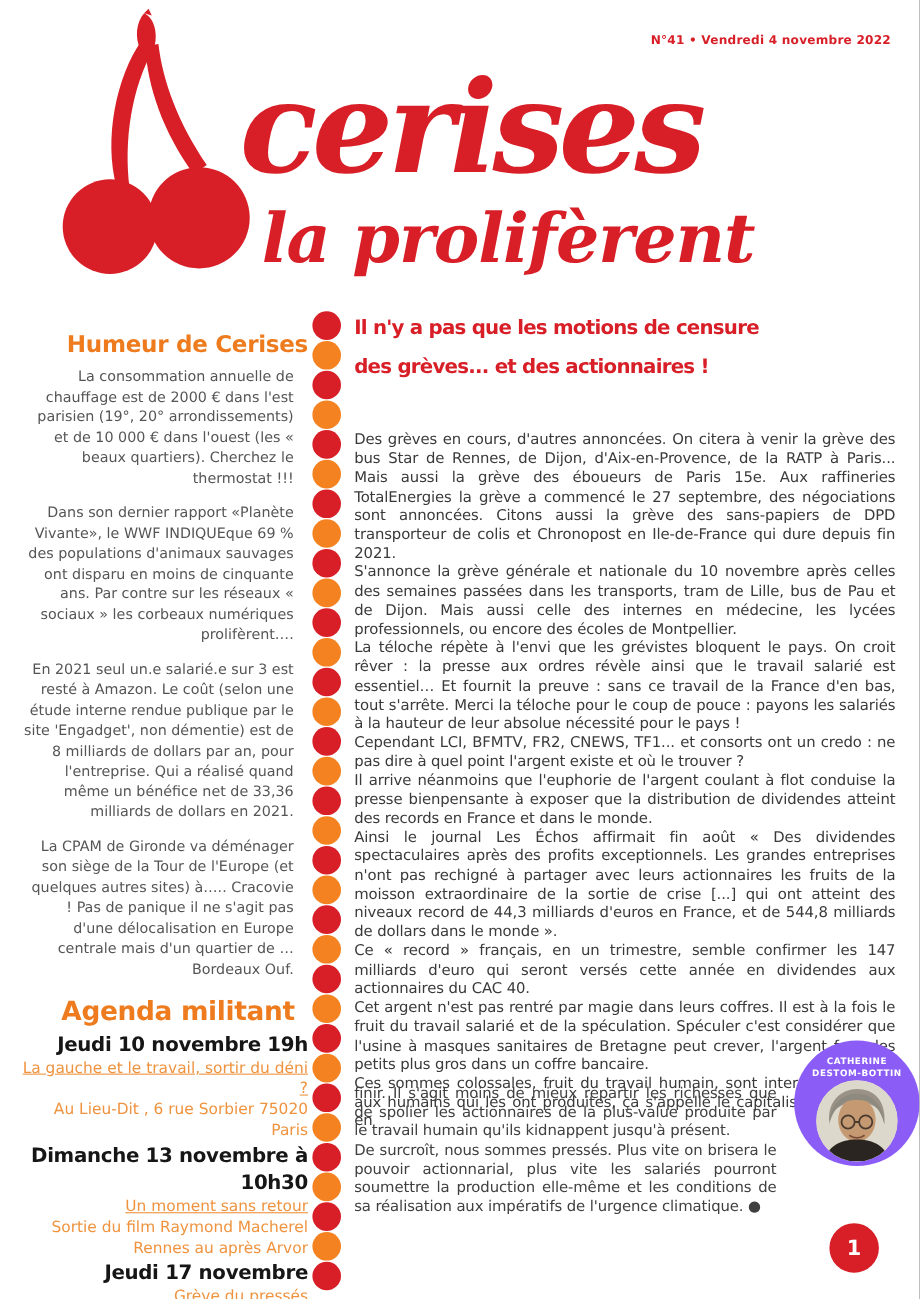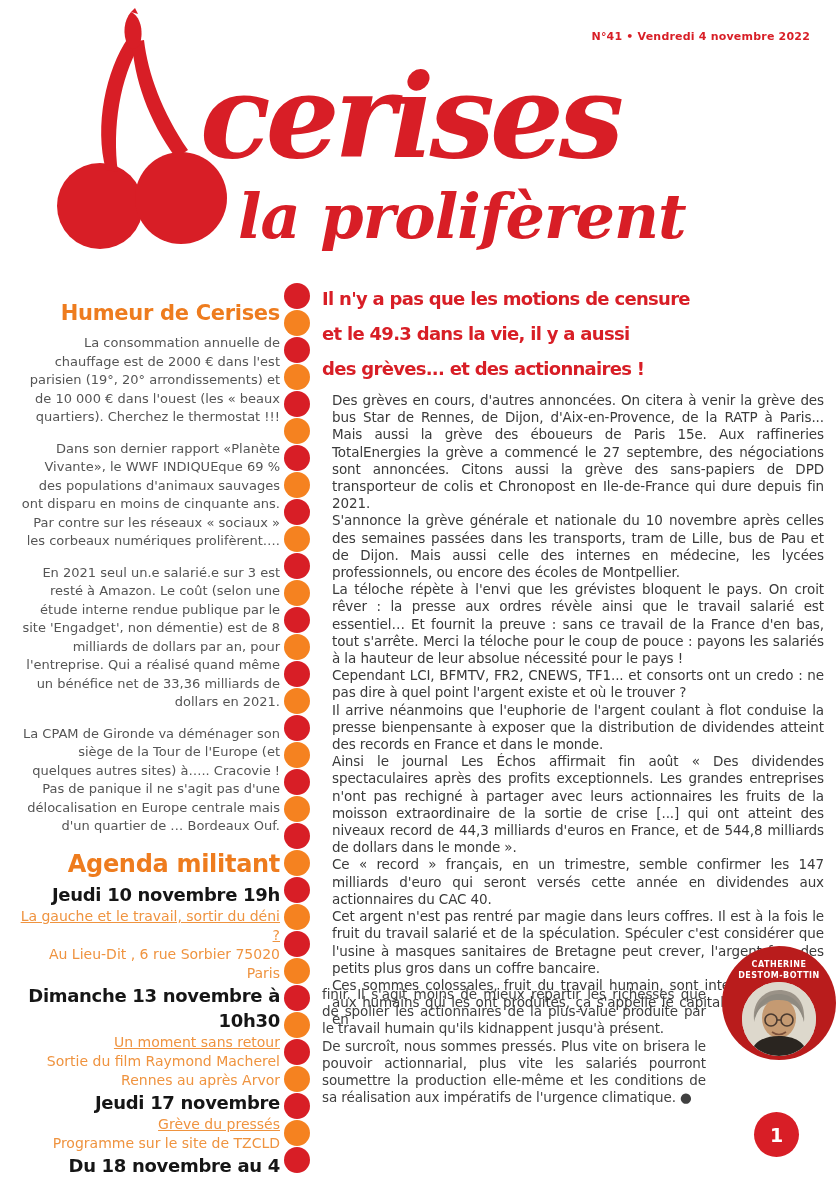--- a/index.html
+++ b/index.html
@@ -8,74 +8,74 @@
     background:#ffffff; overflow:hidden;
     font-family:"DejaVu Sans", sans-serif;
   }
   
   .issue-line {
     position:absolute; top:30px; right:26px;
     color:#d81e26; font-weight:bold; font-size:11px; letter-spacing:0.2px;
   }
   .logo-icon { position:absolute; left:28px; top:8px; }
   .logo-title {
-    position:absolute; left:200px; top:58px;
+    position:absolute; left:218px; top:58px;
     font-family:"DejaVu Serif", serif; font-style:italic; font-weight:bold;
     color:#d81e26; font-size:116px; line-height:1; letter-spacing:-5px;
   }
   .logo-subtitle {
     position:absolute; left:238px; top:186px;
     font-family:"DejaVu Serif", serif; font-style:italic; font-weight:bold;
     color:#d81e26; font-size:62px; line-height:1; letter-spacing:-1px;
   }
   
   .sidebar {
     position:absolute; left:20px; top:285px; width:260px;
     text-align:right; color:#555555; font-size:13px; line-height:18.5px;
   }
   .humeur-title {
     color:#ee7c1e; font-weight:bold; font-size:21px; line-height:24px;
     margin:16px 0 9px 0; letter-spacing:-0.3px;
   }
-  .sidebar p { margin:0 0 13px 0; }
+  .sidebar p { margin:0 13px 13px 0; }
   .agenda-title {
     color:#ee7c1e; font-weight:bold; font-size:24px; line-height:28px;
-    margin:14px 0 4px 0; letter-spacing:-0.3px;
+    margin:14px 12px 4px 0; letter-spacing:-0.3px;
   }
   .agenda-date { color:#161616; font-weight:bold; font-size:18px; line-height:25px; letter-spacing:-0.3px; }
   .agenda-link {
     display:block; color:#ef933f; text-decoration:underline;
     font-size:14px; line-height:19px; cursor:pointer;
   }
   .agenda-detail { color:#ef933f; font-size:14px; line-height:19px; }
   
   .dots { position:absolute; left:284px; top:283px; width:27px; }
   .dot { width:26px; height:26px; border-radius:50%; margin-bottom:1px; }
   
   .headline {
     position:absolute; left:322px; top:281px;
     color:#d81e26; font-weight:bold; font-size:18px; line-height:35px;
     letter-spacing:-0.7px; white-space:nowrap;
   }
   .body-a {
-    position:absolute; left:332px; top:392px; width:492px;
+    position:absolute; left:322px; top:392px; width:492px;
     text-align:justify; color:#3a3a3a;
     font-size:13.5px; line-height:17.2px; letter-spacing:-0.1px;
   }
   .body-a p { margin:0; }
   .body-b {
     position:absolute; left:322px; top:986px; width:384px;
     text-align:justify; color:#404040;
     font-size:13.5px; line-height:17.2px; letter-spacing:-0.1px;
   }
   .body-b p { margin:0; }
   
   .author-badge {
     position:absolute; left:722px; top:946px; width:114px; height:114px;
-    border-radius:50%; background:#b91c1c; text-align:center;
+    border-radius:50%; background:#8b5cf6; text-align:center;
   }
   .author-name {
     color:#ffffff; font-weight:bold; font-size:8px; line-height:11px;
     letter-spacing:0.5px; padding-top:13px;
   }
   .author-photo {
     position:absolute; left:20px; top:36px; width:74px; height:74px;
     border-radius:50%; overflow:hidden; background:#e8e4da;
   }
   
@@ -172,21 +172,20 @@
       <div class="dot" style="background: rgb(245, 130, 32);"></div>
       <div class="dot" style="background: rgb(216, 30, 38);"></div>
       <div class="dot" style="background: rgb(245, 130, 32);"></div>
       <div class="dot" style="background: rgb(216, 30, 38);"></div>
       <div class="dot" style="background: rgb(245, 130, 32);"></div>
       <div class="dot" style="background: rgb(216, 30, 38);"></div>
     </div>
 
   <div class="headline">
     <div>Il n'y a pas que les motions de censure</div>
-    <div>et le 49.3 dans la vie, il y a aussi</div>
     <div>des grèves... et des actionnaires !</div>
   </div>
 
   <div class="body-a">
     <p>Des grèves en cours, d'autres annoncées. On citera à venir la grève des bus Star de Rennes, de Dijon, d'Aix-en-Provence, de la RATP à Paris... Mais aussi la grève des éboueurs de Paris 15e. Aux raffineries TotalEnergies la grève a commencé le 27 septembre, des négociations sont annoncées. Citons aussi la grève des sans-papiers de DPD transporteur de colis et Chronopost en Ile-de-France qui dure depuis fin 2021.</p>
     <p>S'annonce la grève générale et nationale du 10 novembre après celles des semaines passées dans les transports, tram de Lille, bus de Pau et de Dijon. Mais aussi celle des internes en médecine, les lycées professionnels, ou encore des écoles de Montpellier.</p>
     <p>La téloche répète à l'envi que les grévistes bloquent le pays. On croit rêver : la presse aux ordres révèle ainsi que le travail salarié est essentiel… Et fournit la preuve : sans ce travail de la France d'en bas, tout s'arrête. Merci la téloche pour le coup de pouce : payons les salariés à la hauteur de leur absolue nécessité pour le pays !</p>
     <p>Cependant LCI, BFMTV, FR2, CNEWS, TF1... et consorts ont un credo : ne pas dire à quel point l'argent existe et où le trouver ?</p>
     <p>Il arrive néanmoins que l'euphorie de l'argent coulant à flot conduise la presse bienpensante à exposer que la distribution de dividendes atteint des records en France et dans le monde.</p>
     <p>Ainsi le journal Les Échos affirmait fin août « Des dividendes spectaculaires après des profits exceptionnels. Les grandes entreprises n'ont pas rechigné à partager avec leurs actionnaires les fruits de la moisson extraordinaire de la sortie de crise [...] qui ont atteint des niveaux record de 44,3 milliards d'euros en France, et de 544,8 milliards de dollars dans le monde ».</p>

